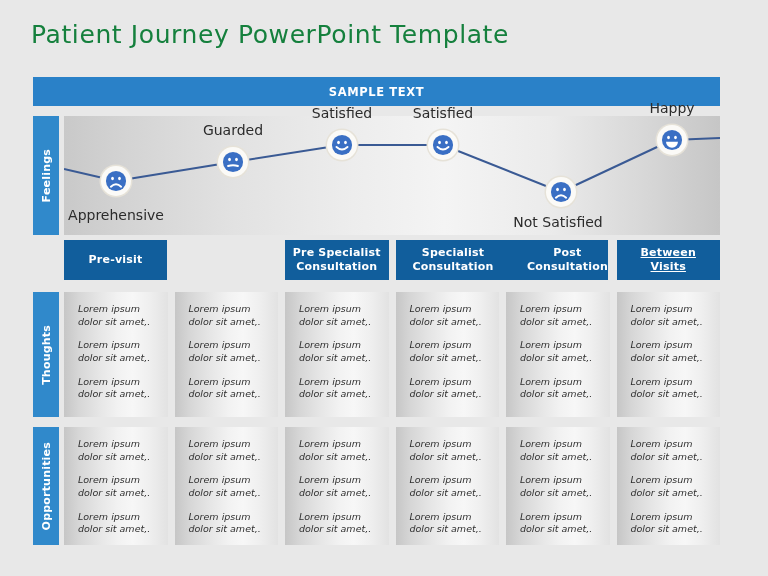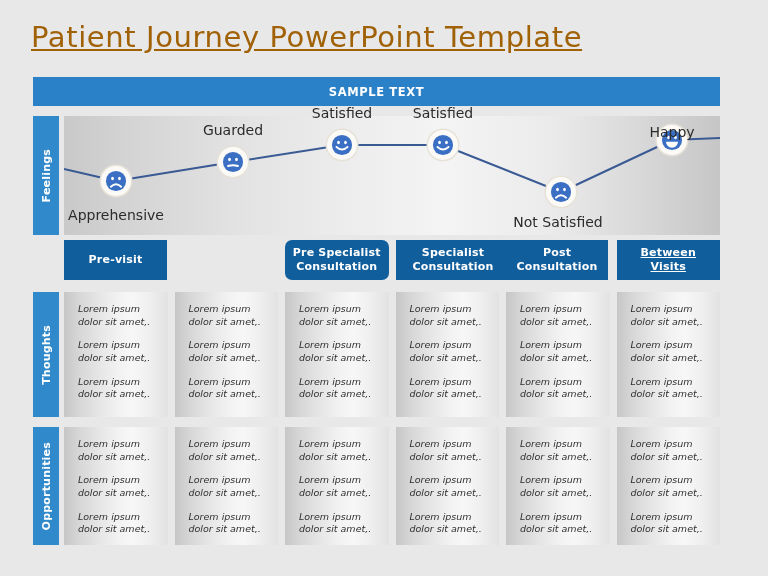--- a/index.html
+++ b/index.html
@@ -13,26 +13,25 @@
     font-family: "DejaVu Sans", "Liberation Sans", sans-serif;
     overflow: hidden;
     position: relative;
   }
 
   
   #slide-title {
     position: absolute;
     left: 31px;
     top: 20px;
-    font-size: 29px;
+    font-size: 25px;
     letter-spacing: 0.6px;
-    color: #a16207;
+    color: #15803d;
     font-weight: 400;
     white-space: nowrap;
-    text-decoration: underline;
   }
 
   
   #sample-banner {
     position: absolute;
     left: 33px;
     top: 77px;
     width: 687px;
     height: 29px;
     background: #2a81c8;
@@ -222,37 +221,37 @@
           <path d="M5.5 14 H18.5 A6.5 6.5 0 0 1 5.5 14 Z" fill="#ffffff"></path>
         </svg>
       </div>
     </div>
   <div id="feel-captions">
       <div class="feel-caption" style="left: 52px; top: 99px; transform: translate(-50%, -50%);">Apprehensive</div>
       <div class="feel-caption" style="left: 169px; top: 14px; transform: translate(-50%, -50%);">Guarded</div>
       <div class="feel-caption" style="left: 278px; top: -3px; transform: translate(-50%, -50%);">Satisfied</div>
       <div class="feel-caption" style="left: 379px; top: -3px; transform: translate(-50%, -50%);">Satisfied</div>
       <div class="feel-caption" style="left: 474px; top: 106px; transform: translate(-50%, -50%); margin-left: 20px;">Not Satisfied</div>
-      <div class="feel-caption" style="left: 608px; top: -8px; transform: translate(-50%, -50%); margin-top: 24px;">Happy</div>
+      <div class="feel-caption" style="left: 608px; top: -8px; transform: translate(-50%, -50%);">Happy</div>
     </div>
 </div>
 
 <div id="stage-headers">
     <div class="stage-header" style="left: 0px; width: 103px; text-align: right;">
       <span style="white-space: pre-line;">Pre-visit</span>
     </div>
-    <div class="stage-header" style="left: 221px; width: 103.5px; border-radius: 7px;">
+    <div class="stage-header" style="left: 221px; width: 103.5px;">
       <span style="white-space: pre-line;">Pre Specialist
 Consultation</span>
     </div>
     <div class="stage-header" style="left: 331.5px; width: 115px;">
       <span style="white-space: pre-line;">Specialist
 Consultation</span>
     </div>
-    <div class="stage-header" style="left: 442px; width: 102px;">
+    <div class="stage-header" style="left: 442px; width: 102px; justify-content: flex-end;">
       <span style="white-space: pre-line;">Post
 Consultation</span>
     </div>
     <div class="stage-header" style="left: 552.5px; width: 103.5px; text-decoration: underline;">
       <span style="white-space: pre-line;">Between
 Visits</span>
     </div>
   </div>
 
 <div class="row-label" id="thoughts-label">

